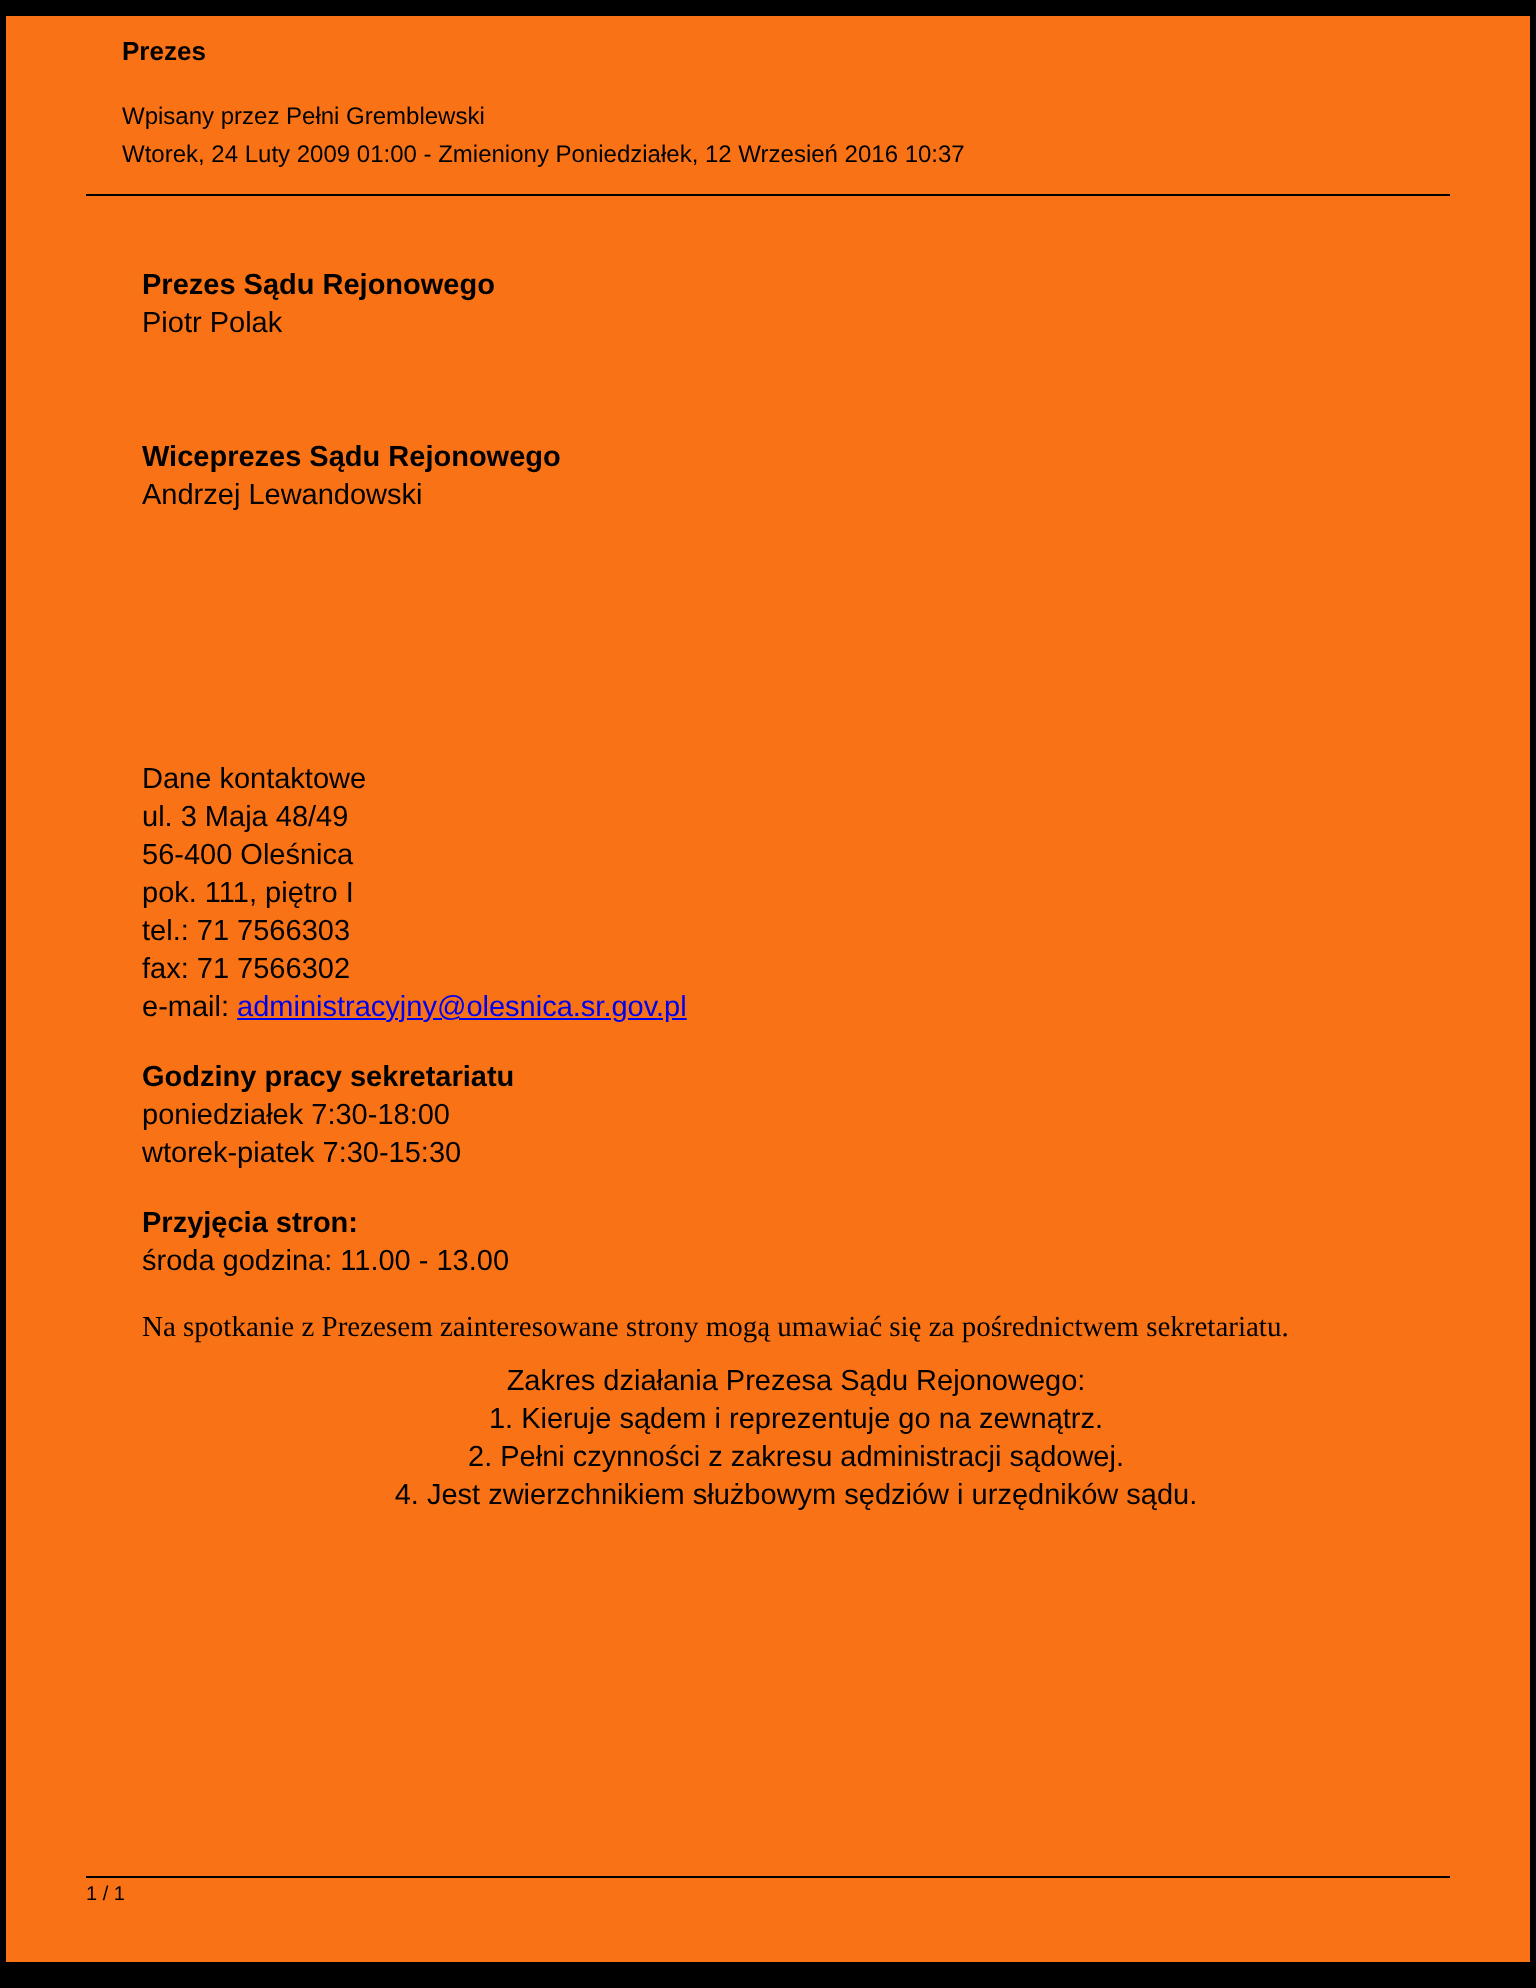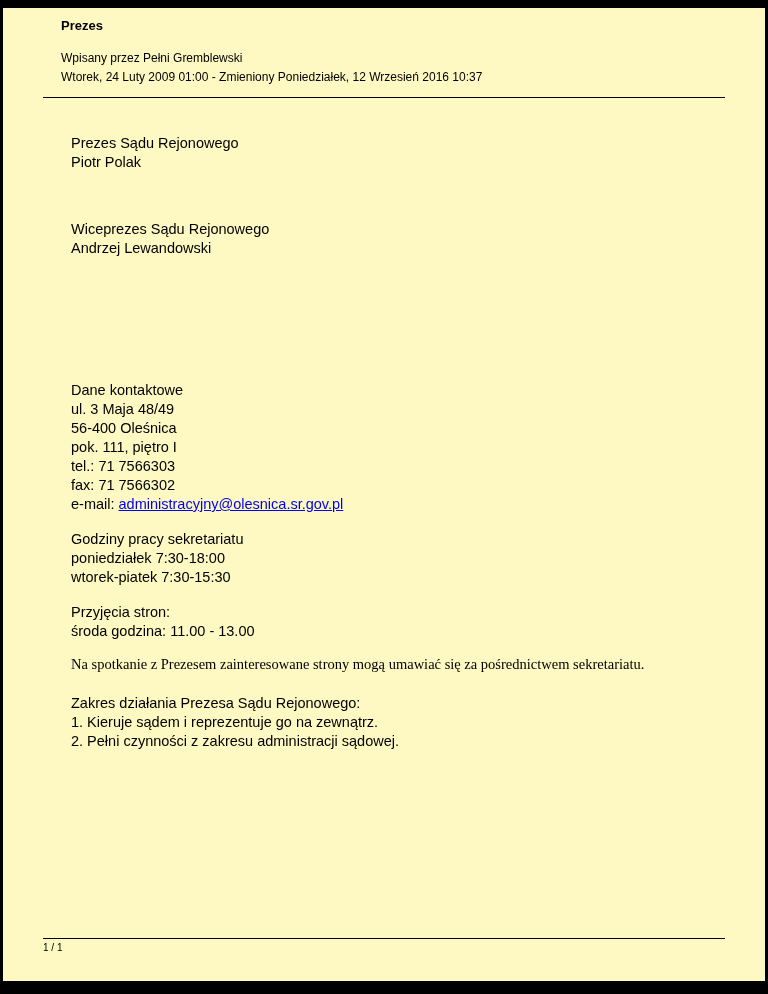--- a/index.html
+++ b/index.html
@@ -12,21 +12,21 @@
     background: #000000;
     position: relative;
     font-family: "Liberation Sans", "DejaVu Sans", sans-serif;
   }
   .page {
     position: absolute;
     top: 8px;
     left: 3px;
     right: 3px;
     bottom: 13px;
-    background: #fef9c3;
+    background: #f97316;
     color: #000000;
     overflow: hidden;
   }
   .inner {
     padding: 0 40px;
   }
   .doc-title {
     font-size: 13px;
     font-weight: bold;
     margin: 10px 0 16px 18px;
@@ -42,34 +42,34 @@
     margin: 10px 0 0 0;
   }
   .body-text {
     font-size: 14.5px;
     line-height: 19px;
   }
   .block {
     margin-left: 28px;
   }
   .heading {
-    font-weight: normal;
+    font-weight: bold;
     margin-top: 16px;
   }
   .sec-president { margin-top: 36px; }
   .sec-vice { margin-top: 48px; }
   .sec-secretariat { margin-top: 123px; }
   .sec-hours { margin-top: 10px; }
   .sec-visits { margin-top: 10px; }
   .para-meeting {
     margin: 14px 0 0 0;
     text-indent: 28px;
     font-family: Liberation Serif, serif;
   }
-  .sec-scope { margin-top: 20px; }
+  .sec-scope { margin-top: 8px; text-align: center; }
   .email-link {
     color: #0000ee;
     text-decoration: underline;
     cursor: pointer;
   }
   .footer {
     position: absolute;
     left: 40px;
     right: 40px;
     bottom: 28px;
@@ -126,20 +126,21 @@
       <p class="heading">Przyjęcia stron:</p>
       <p>środa godzina: 11.00 - 13.00</p>
     </div>
 
     <p class="body-text para-meeting">Na spotkanie z Prezesem zainteresowane strony mogą umawiać się za pośrednictwem sekretariatu.</p>
 
     <div class="body-text block sec-scope">
       <p>Zakres działania Prezesa Sądu Rejonowego:</p>
       <p>1. Kieruje sądem i reprezentuje go na zewnątrz.</p>
       <p>2. Pełni czynności z zakresu administracji sądowej.</p>
+      <p>4. Jest zwierzchnikiem służbowym sędziów i urzędników sądu.</p>
     </div>
 
   </div>
 
   <div class="footer">
     <hr class="rule">
     <div class="page-num">1 / 1</div>
   </div>
 </div>
 

